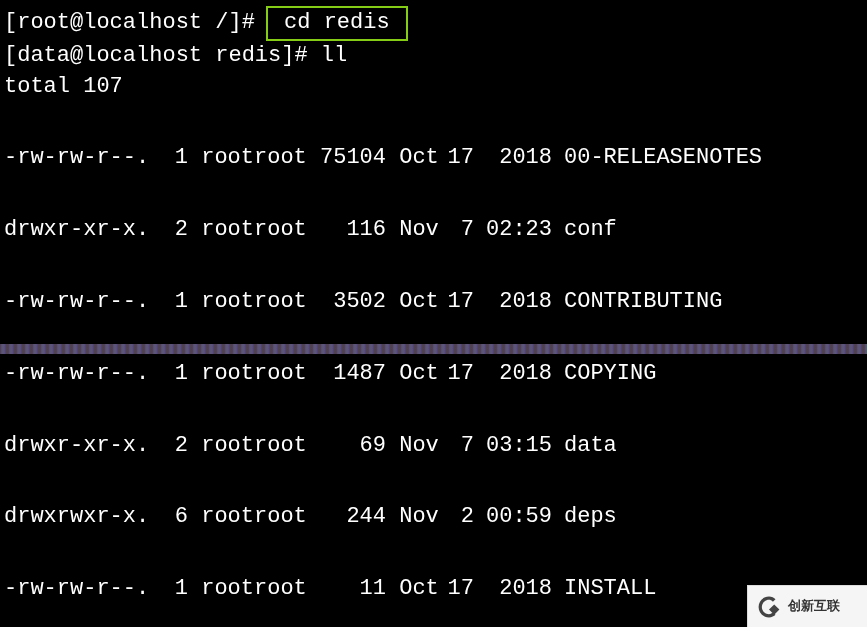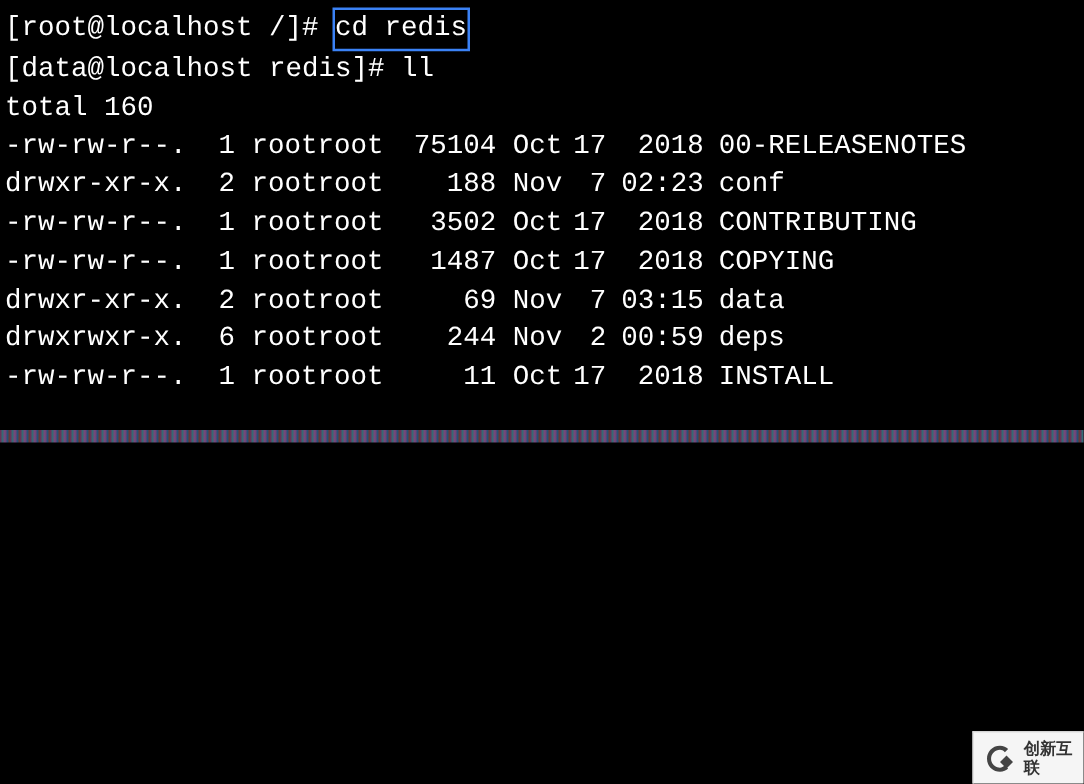--- a/index.html
+++ b/index.html
@@ -19,23 +19,23 @@
     }
     .terminal {
       padding: 6px 4px;
       color: #fff;
     }
     .line {
       white-space: pre;
       letter-spacing: 0px;
     }
     .highlight {
-      border: 2px solid #3b82f6;
+      border: 2px solid #84cc16;
       display: inline-block;
-      padding: 0 0;
+      padding: 0 16px;
       margin-left: -2px;
     }
     .dir {
       color: #ffffff;
     }
     .noise-line {
       width: 867px;
       height: 10px;
       background: repeating-linear-gradient(
         90deg,
@@ -47,21 +47,21 @@
       );
       position: absolute;
       top: 344px;
       left: 0;
       opacity: 0.85;
     }
     .watermark {
       position: absolute;
       bottom: 0;
       right: 0;
-      width: 89px;
+      width: 120px;
       height: 42px;
       background: #f5f5f5;
       display: flex;
       align-items: center;
       padding: 4px 8px;
       gap: 6px;
       border-top: 1px solid #ddd;
       border-left: 1px solid #ddd;
     }
     .watermark svg {
@@ -76,36 +76,36 @@
       font-family: sans-serif;
       font-weight: 600;
     }
     .file-row span {
       display: inline-block;
     }
     .col-perm { width: 160px; }
     .col-links { width: 24px; text-align: right; }
     .col-owner { width: 66px; }
     .col-group { width: 62px; }
-    .col-size { width: 70px; text-align: right; margin-left: 11px; }
+    .col-size { width: 70px; text-align: right; }
     .col-mon { width: 52px; }
-    .col-day { width: 36px; text-align: right; }
+    .col-day { width: 36px; text-align: right; margin-top: 41px; }
     .col-time { width: 78px; text-align: right; }
     .col-sp { width: 12px; }
   </style>
 </head>
 <body>
 
 <div class="terminal">
   <div class="line"><span>[root@localhost /]# </span><span class="highlight">cd redis</span></div>
   <div class="line"><span>[data@localhost redis]# </span><span>ll</span></div>
-  <div class="line">total 160</div>
+  <div class="line">total 107</div>
   <div id="file-list">
       <div class="line file-row"><span class="col-perm">-rw-rw-r--.</span><span class="col-links">1</span><span class="col-owner"> root</span><span class="col-group">root</span><span class="col-size">75104</span><span class="col-mon"> Oct</span><span class="col-day">17</span><span class="col-time">2018</span><span class="col-sp"> </span><span>00-RELEASENOTES</span></div>
-      <div class="line file-row"><span class="col-perm">drwxr-xr-x.</span><span class="col-links">2</span><span class="col-owner"> root</span><span class="col-group">root</span><span class="col-size">188</span><span class="col-mon"> Nov</span><span class="col-day">7</span><span class="col-time">02:23</span><span class="col-sp"> </span><span class="dir">conf</span></div>
+      <div class="line file-row"><span class="col-perm">drwxr-xr-x.</span><span class="col-links">2</span><span class="col-owner"> root</span><span class="col-group">root</span><span class="col-size">116</span><span class="col-mon"> Nov</span><span class="col-day">7</span><span class="col-time">02:23</span><span class="col-sp"> </span><span class="dir">conf</span></div>
       <div class="line file-row"><span class="col-perm">-rw-rw-r--.</span><span class="col-links">1</span><span class="col-owner"> root</span><span class="col-group">root</span><span class="col-size">3502</span><span class="col-mon"> Oct</span><span class="col-day">17</span><span class="col-time">2018</span><span class="col-sp"> </span><span>CONTRIBUTING</span></div>
       <div class="line file-row"><span class="col-perm">-rw-rw-r--.</span><span class="col-links">1</span><span class="col-owner"> root</span><span class="col-group">root</span><span class="col-size">1487</span><span class="col-mon"> Oct</span><span class="col-day">17</span><span class="col-time">2018</span><span class="col-sp"> </span><span>COPYING</span></div>
       <div class="line file-row"><span class="col-perm">drwxr-xr-x.</span><span class="col-links">2</span><span class="col-owner"> root</span><span class="col-group">root</span><span class="col-size">69</span><span class="col-mon"> Nov</span><span class="col-day">7</span><span class="col-time">03:15</span><span class="col-sp"> </span><span class="dir">data</span></div>
       <div class="line file-row"><span class="col-perm">drwxrwxr-x.</span><span class="col-links">6</span><span class="col-owner"> root</span><span class="col-group">root</span><span class="col-size">244</span><span class="col-mon"> Nov</span><span class="col-day">2</span><span class="col-time">00:59</span><span class="col-sp"> </span><span class="dir">deps</span></div>
       <div class="line file-row"><span class="col-perm">-rw-rw-r--.</span><span class="col-links">1</span><span class="col-owner"> root</span><span class="col-group">root</span><span class="col-size">11</span><span class="col-mon"> Oct</span><span class="col-day">17</span><span class="col-time">2018</span><span class="col-sp"> </span><span>INSTALL</span></div>
     </div>
 </div>
 
 <div class="noise-line"></div>
 

